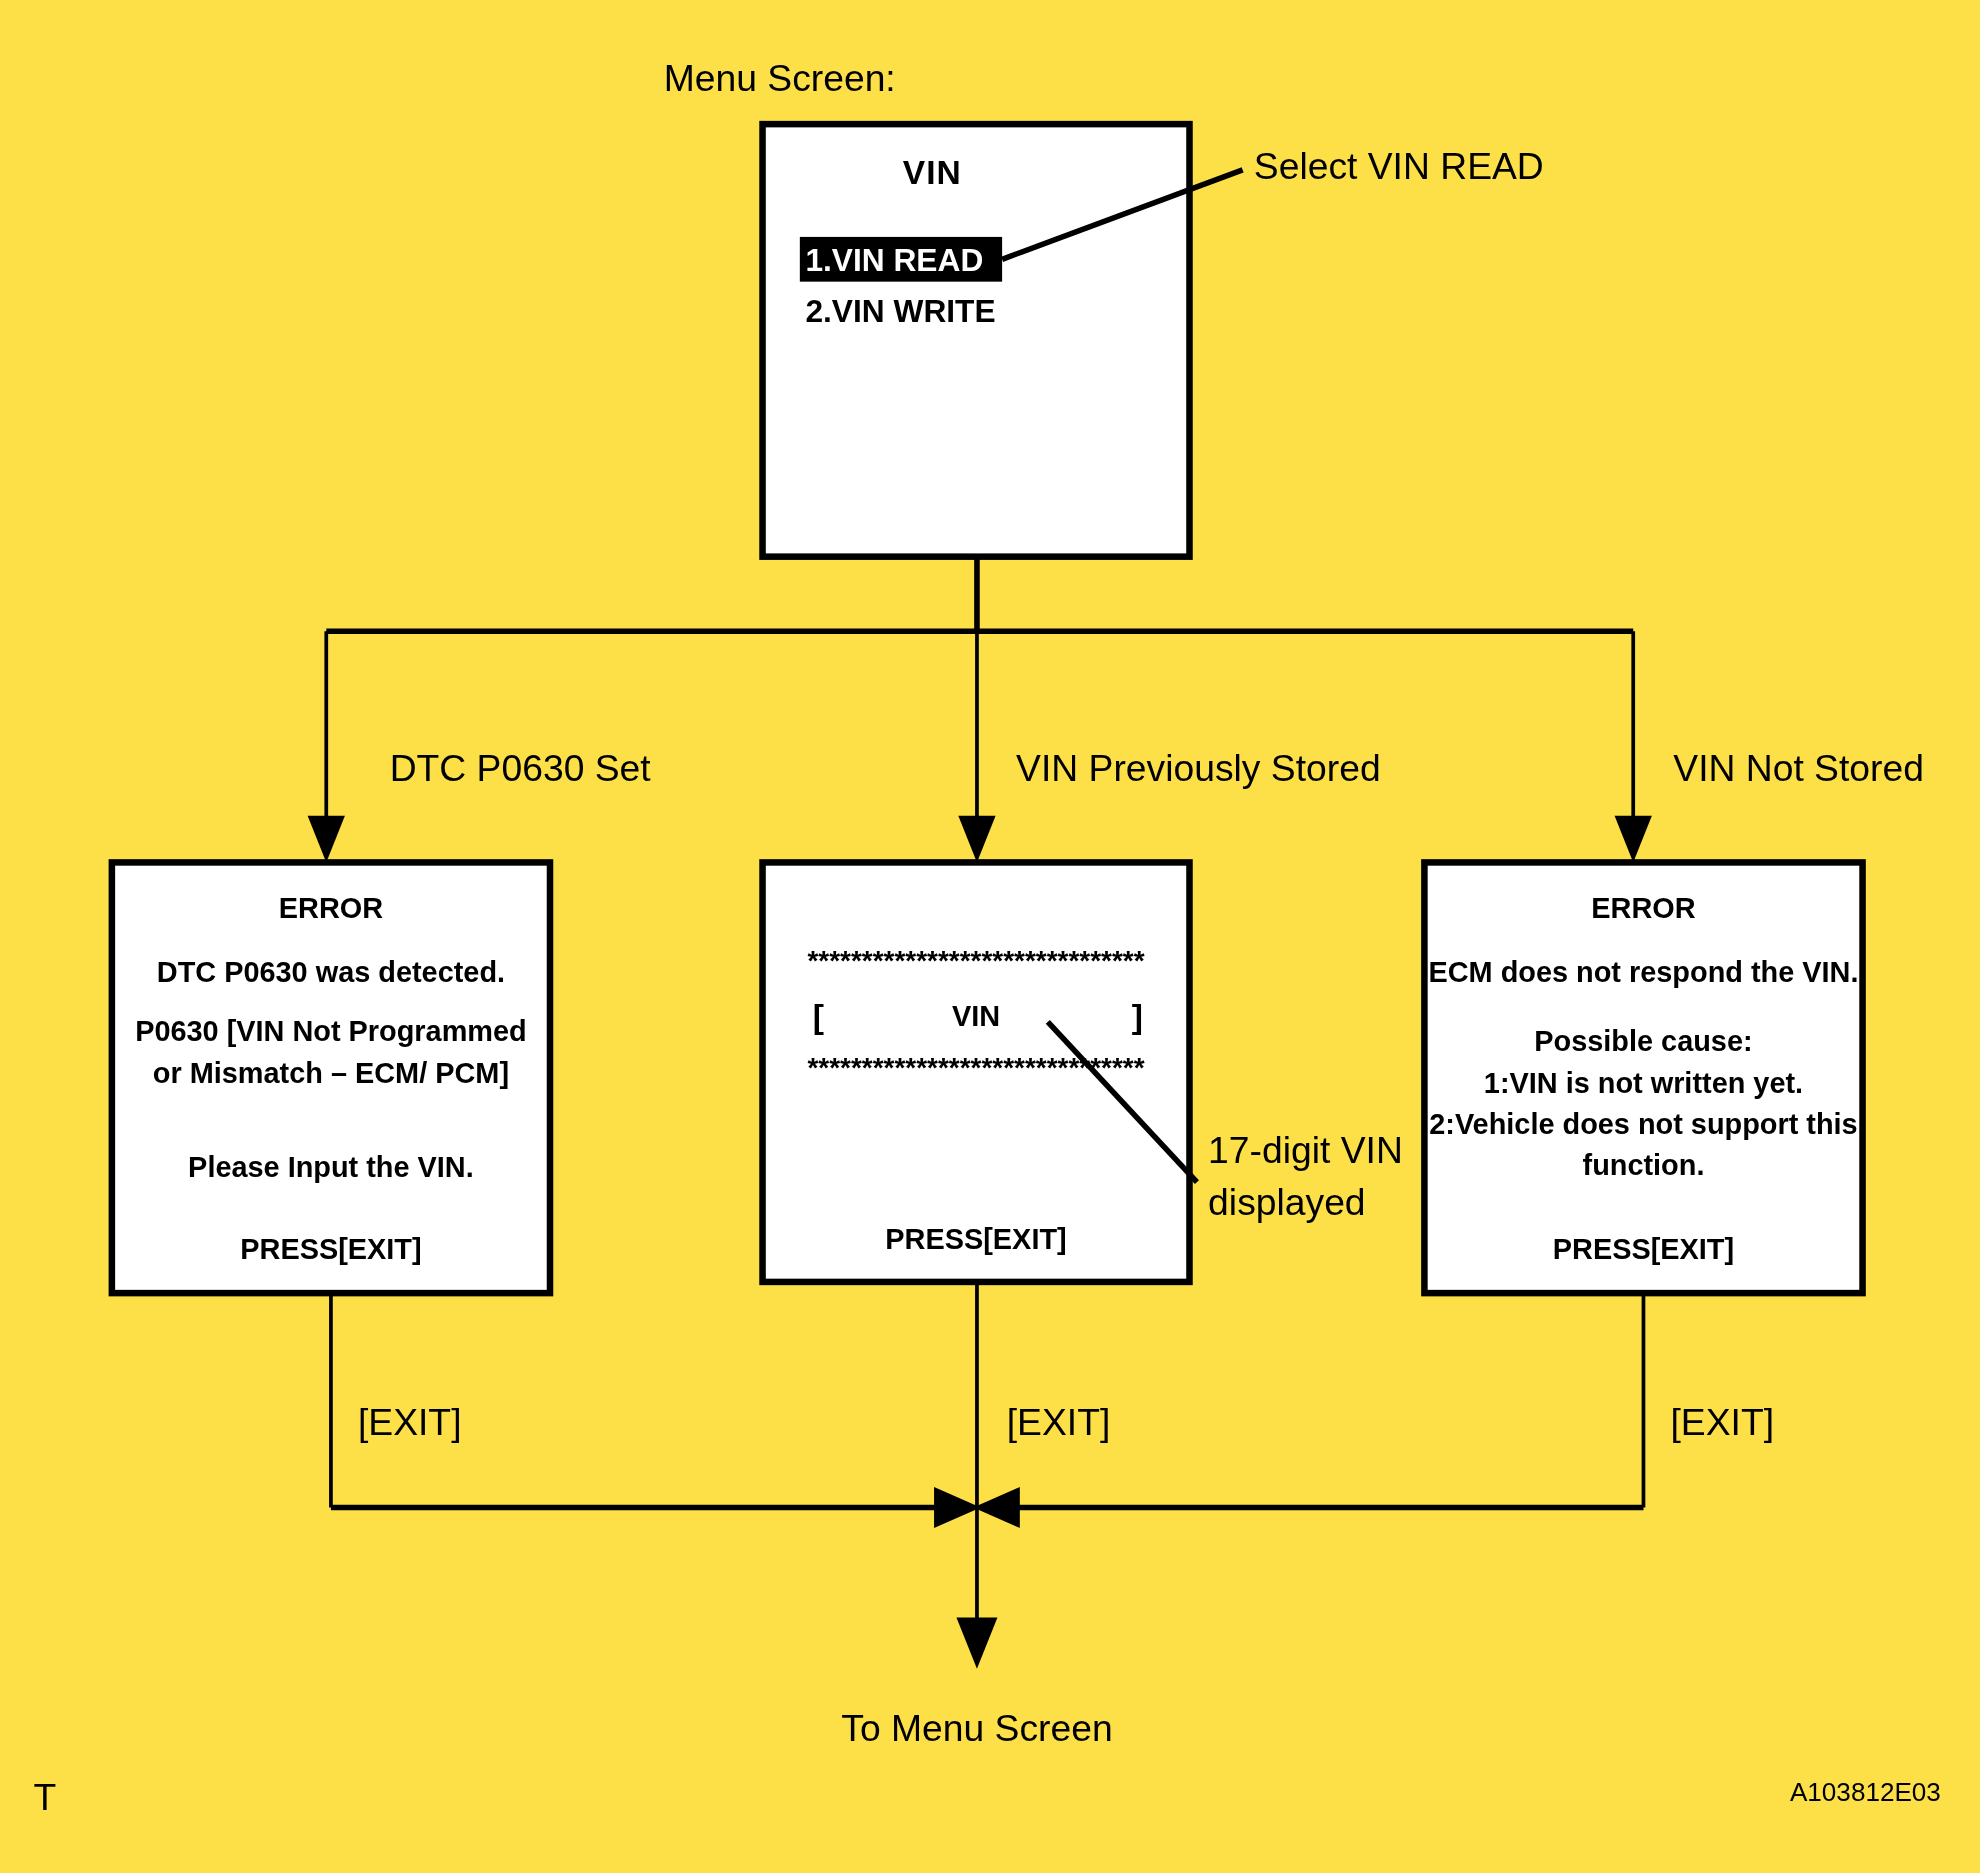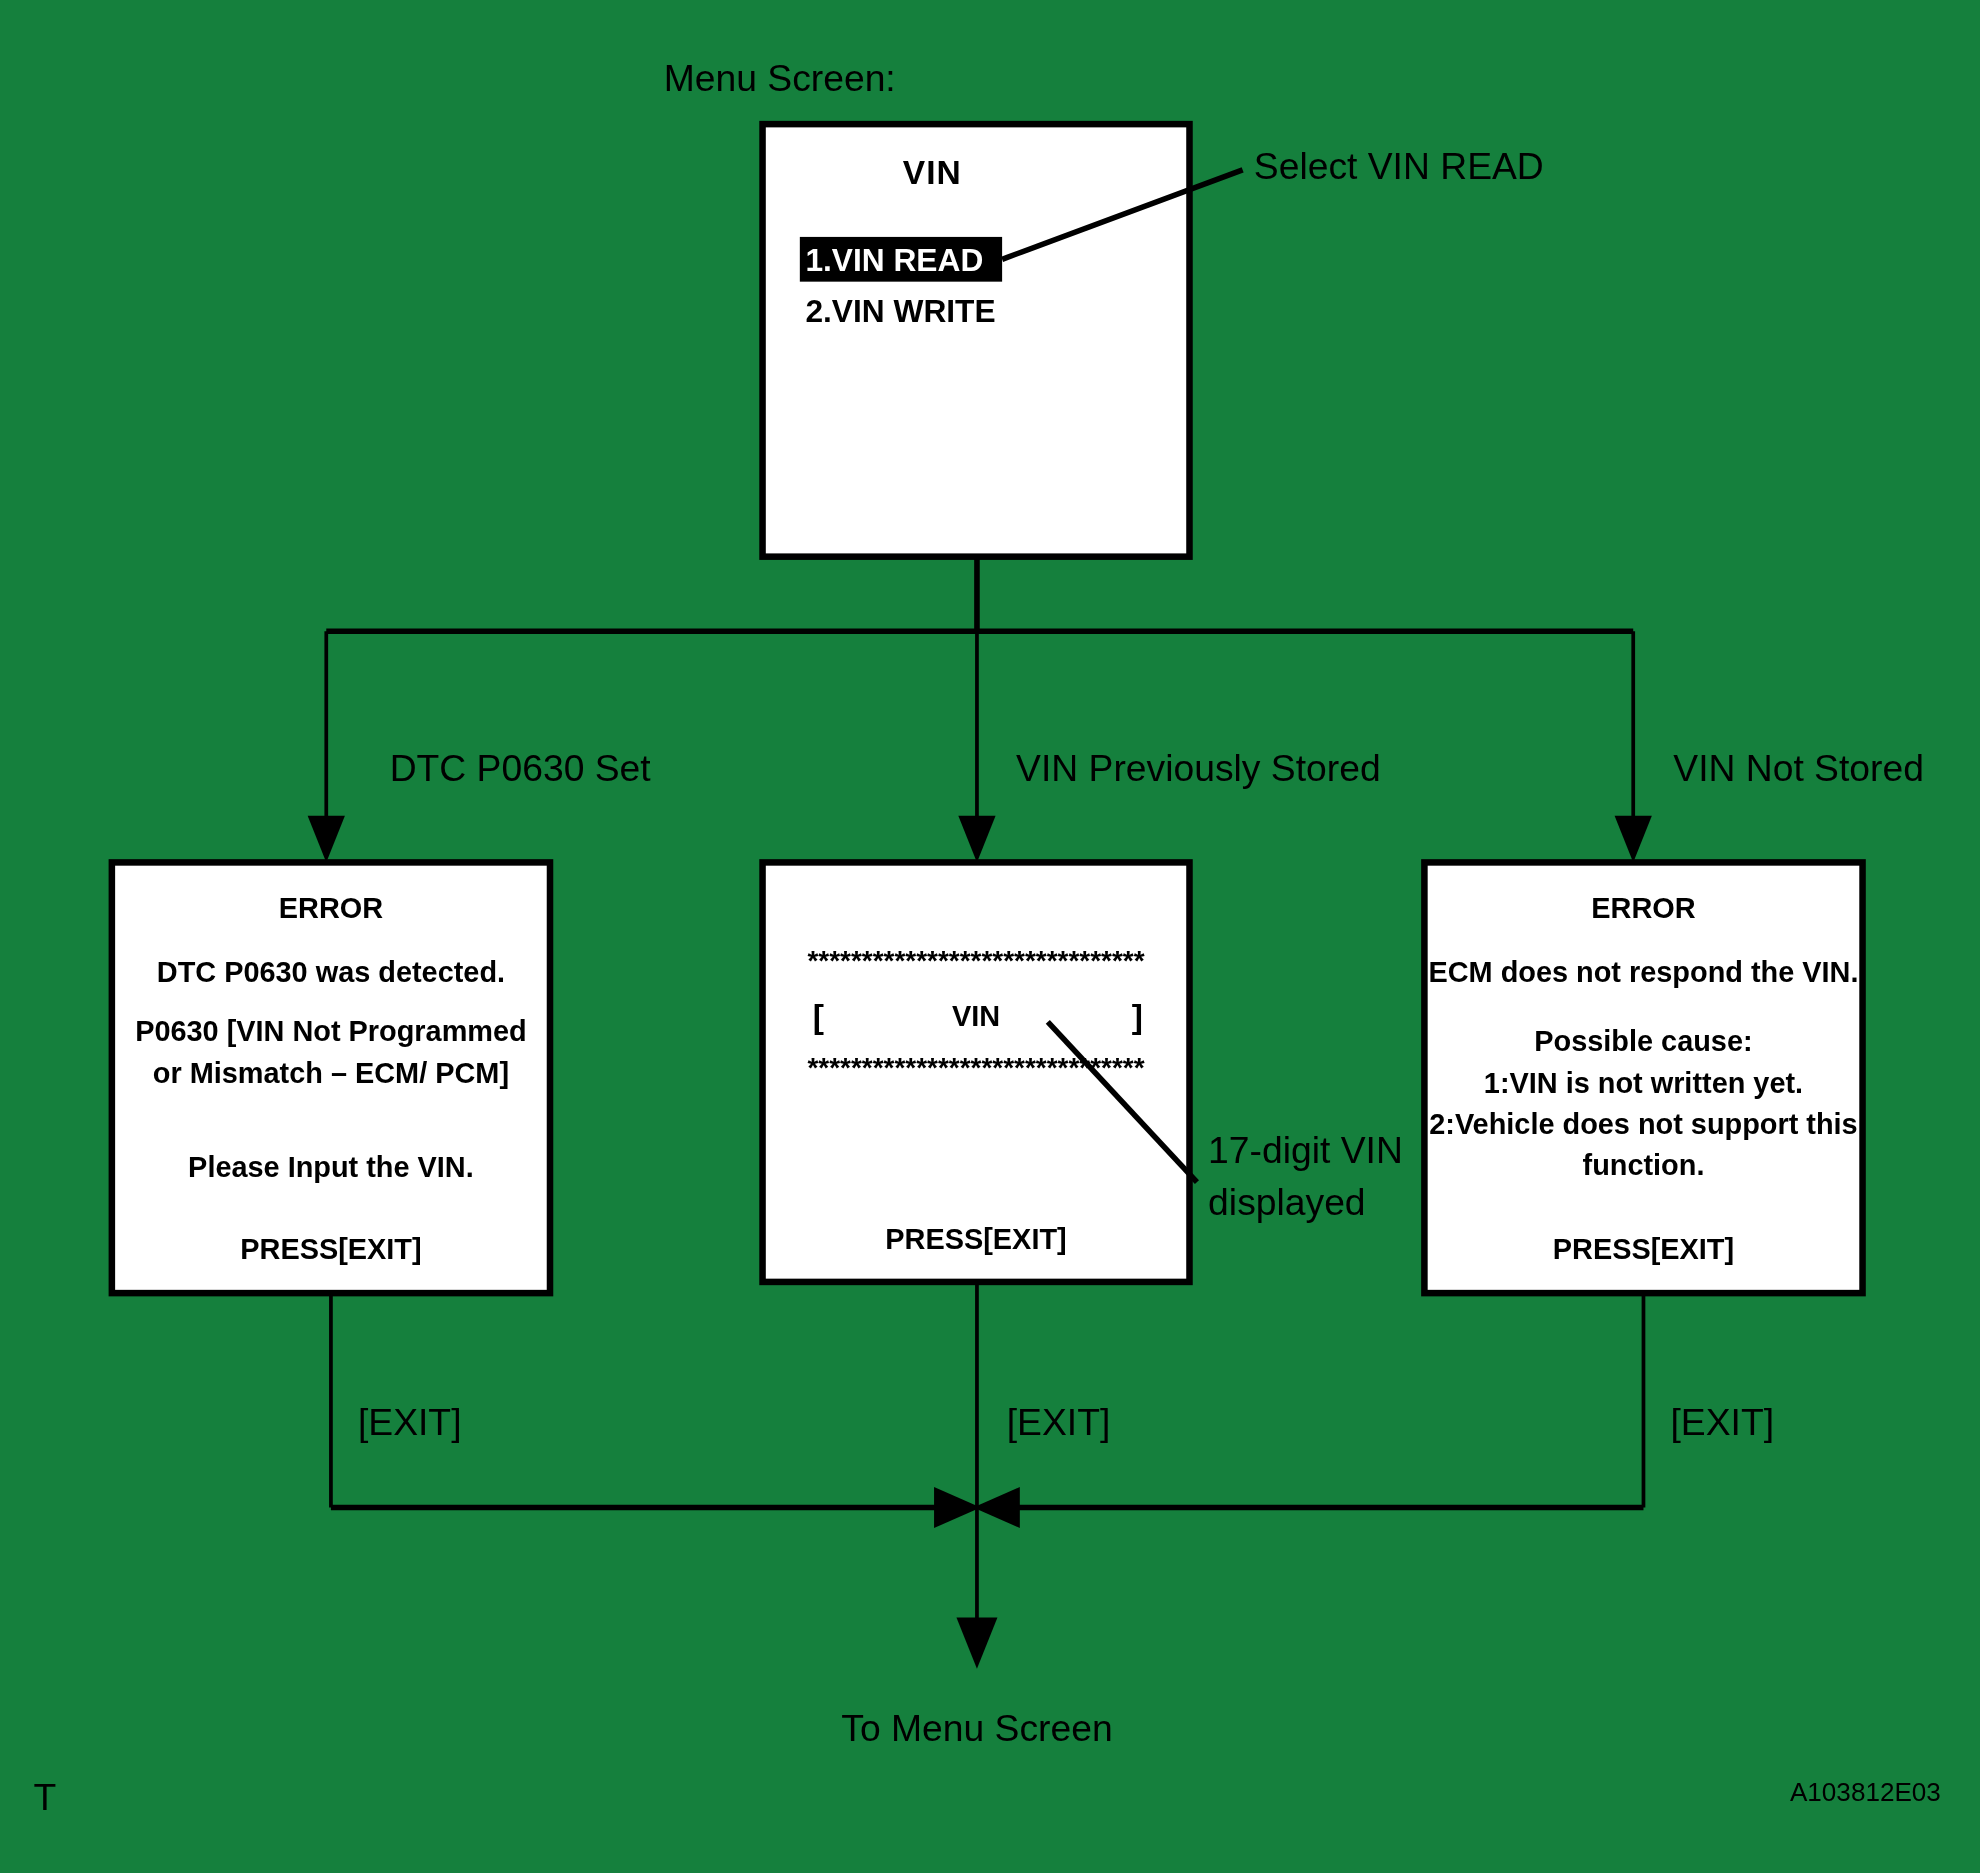--- a/index.html
+++ b/index.html
@@ -10,21 +10,21 @@
   body {
     width: 1980px;
     height: 1874px;
     overflow: hidden;
     font-family: "Liberation Sans", sans-serif;
   }
   #diagram-root {
     position: relative;
     width: 1980px;
     height: 1874px;
-    background: #15803d;
+    background: #fde047;
   }
   svg#flow {
     position: absolute;
     top: 0;
     left: 0;
     width: 1980px;
     height: 1874px;
     display: block;
   }
   .stroke {

